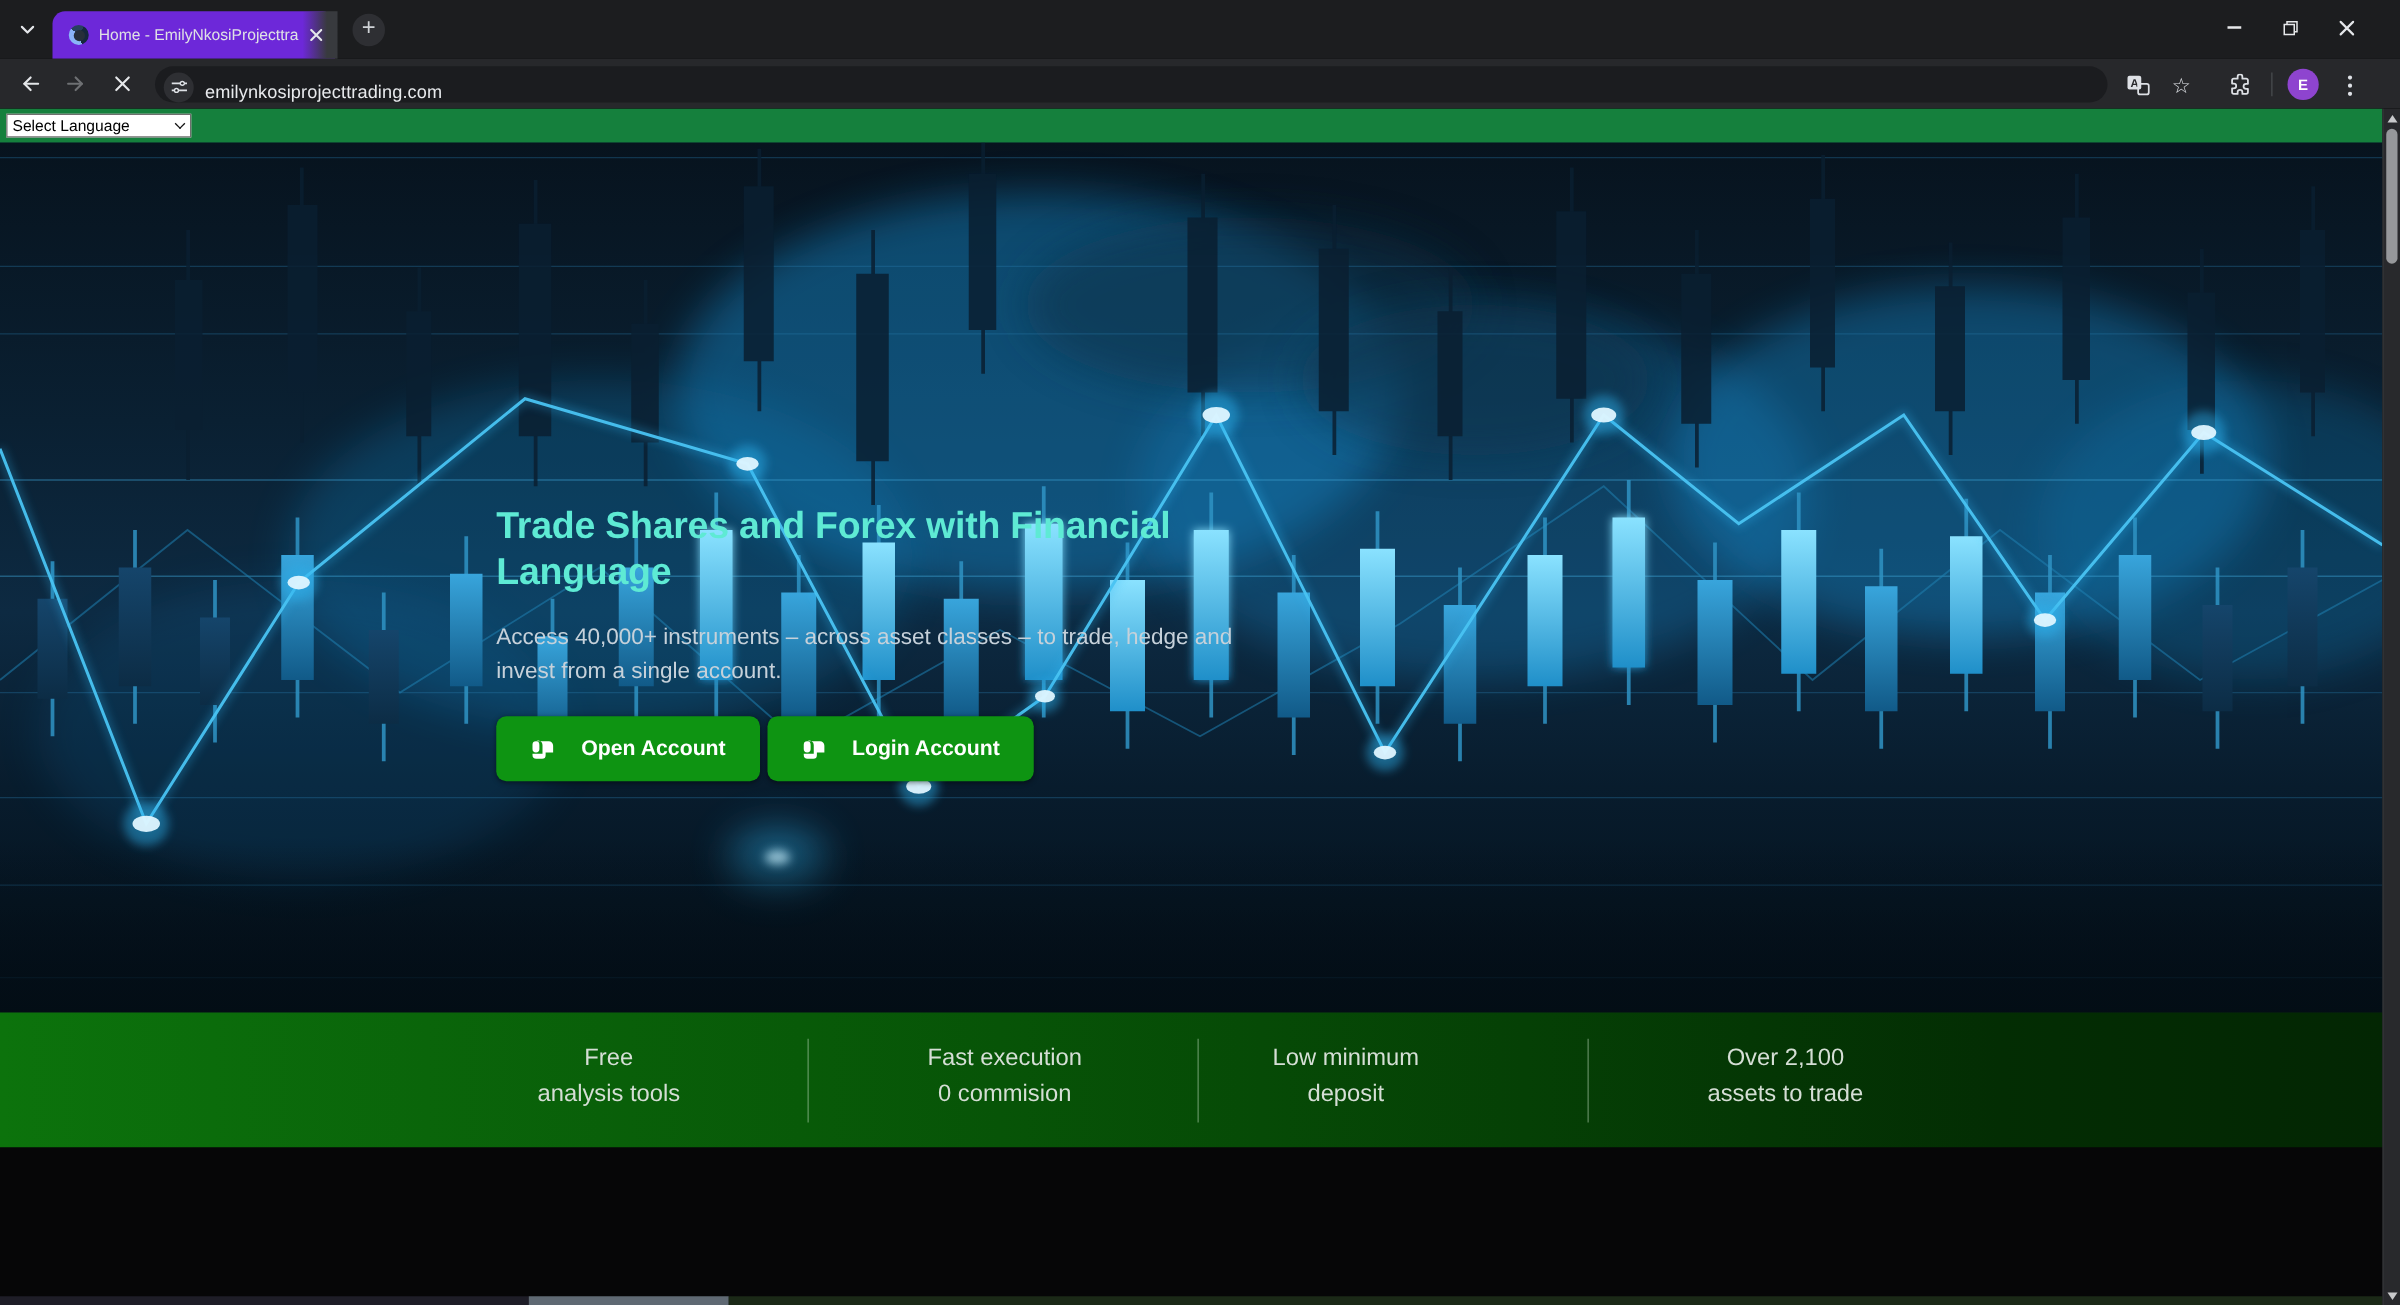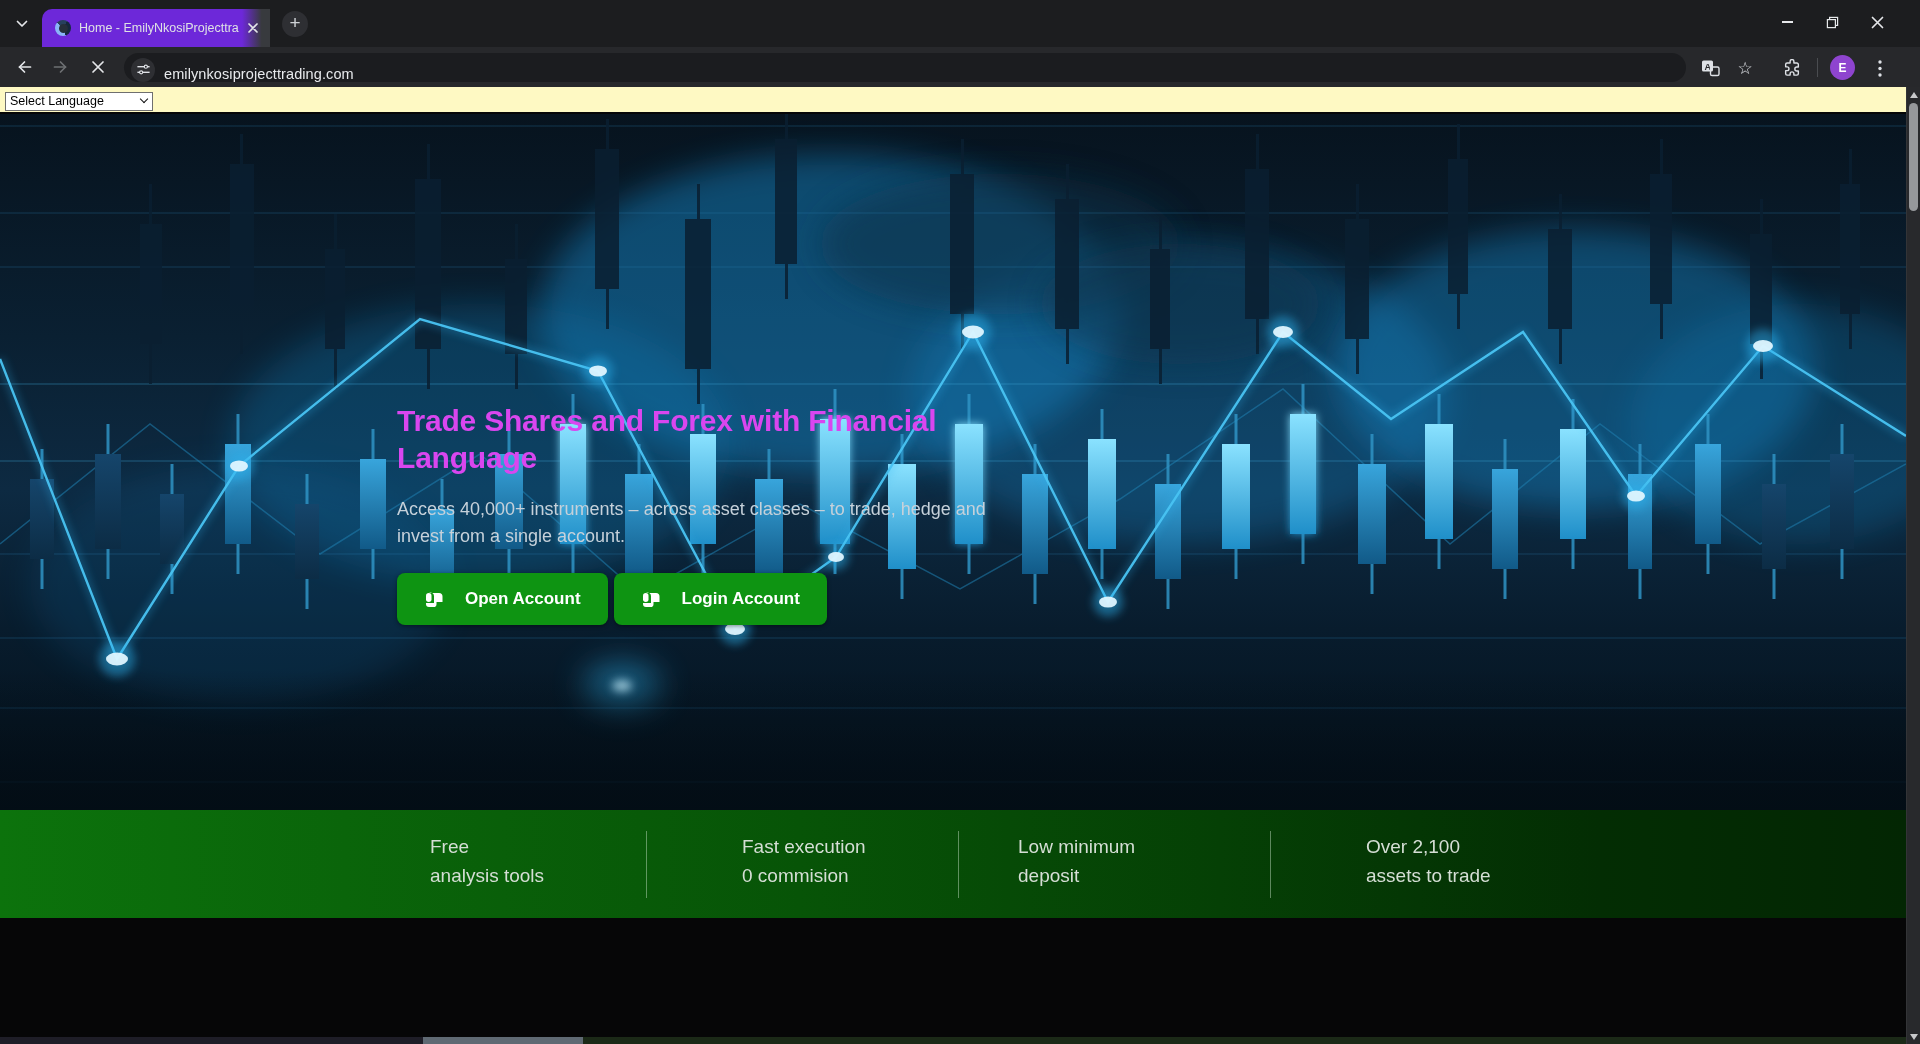--- a/index.html
+++ b/index.html
@@ -39,43 +39,43 @@
   .ti-translate{ left:1698px; } .ti-star{ left:1733px; color:#dee1e6; font-size:17px; }
   .ti-ext{ left:1780px; }
   .tb-divider{ position:absolute; left:1817px; top:11px; width:1px; height:19px; background:#4a4c50; }
   .avatar{ position:absolute; left:1830px; top:8px; width:25px; height:25px; border-radius:50%;
            background:#8e44cf; color:#fff; font-size:12px; font-weight:bold; display:flex;
            align-items:center; justify-content:center; cursor:pointer; }
   .kebab{ left:1868px; }
 
   
   .page{ position:absolute; left:0; top:87px; width:1920px; height:957px; background:#060607; }
-  .langbar{ position:absolute; left:0; top:0; width:1906px; height:25px; background:#fef9c3; }
+  .langbar{ position:absolute; left:0; top:0; width:1906px; height:40px; background:#15803d; }
   .lang-wrap{ position:absolute; left:5px; top:4px; width:148px; height:19px; }
   select.lang{ width:148px; height:19px; font-family:"Liberation Sans",sans-serif; font-size:12.5px;
                color:#000; background:#fff; border:1px solid #6f6f6f; border-radius:0;
                -webkit-appearance:none; appearance:none; padding:0 18px 0 4px; cursor:pointer; }
   .lang-chev{ position:absolute; right:6px; top:5px; width:6px; height:6px;
               border-right:1.6px solid #111; border-bottom:1.6px solid #111;
               transform:rotate(45deg); pointer-events:none; }
 
   .hero{ position:absolute; left:0; top:27px; width:1906px; height:696px; overflow:hidden; background:#081a2a; }
   .hero svg.bg{ position:absolute; left:0; top:0; }
   .hero-h1{ position:absolute; left:397px; top:288px; width:640px; font-size:30px; line-height:37px;
-            font-weight:bold; color:#d946ef; letter-spacing:-.2px; }
+            font-weight:bold; color:#5eead4; letter-spacing:-.2px; }
   .hero-p{ position:absolute; left:397px; top:382px; width:660px; font-size:18px; line-height:27px;
            color:#c6d1da; }
   .hero-btns{ position:absolute; left:397px; top:459px; display:flex; gap:6px; }
   .gbtn{ height:52px; padding:0 27px; border:none; border-radius:8px; background:#0e9412;
          color:#fff; font-family:"Liberation Sans",sans-serif; font-size:17px; font-weight:bold;
          display:flex; align-items:center; gap:21px; cursor:pointer; box-shadow:0 1px 4px rgba(0,0,0,.45); }
 
   .banner{ position:absolute; left:0; top:723px; width:1906px; height:108px;
            background:linear-gradient(90deg,#0c730c 0%,#0a650a 18%,#075407 42%,#054005 64%,#032d03 84%,#032603 100%); }
-  .feat{ position:absolute; top:22px; color:#d5ded5; }
+  .feat{ position:absolute; top:22px; color:#d5ded5;text-align:center; }
   .feat div{ font-size:19px; line-height:29px; }
   .f1{ left:430px; } .f2{ left:742px; } .f3{ left:1018px; } .f4{ left:1366px; }
   .vdiv{ position:absolute; top:21px; width:1px; height:67px; background:rgba(205,228,205,.45); }
   .d1{ left:646px; } .d2{ left:958px; } .d3{ left:1270px; }
 
   .footer{ position:absolute; left:0; top:831px; width:1906px; height:119px; background:#060607; }
   .strip{ position:absolute; top:950px; height:7px; }
   .s1{ left:0; width:423px; background:#1e1d27; }
   .s2{ left:423px; width:160px; background:#5f6973; }
   .s3{ left:583px; width:1323px; background:#1b2917; }

